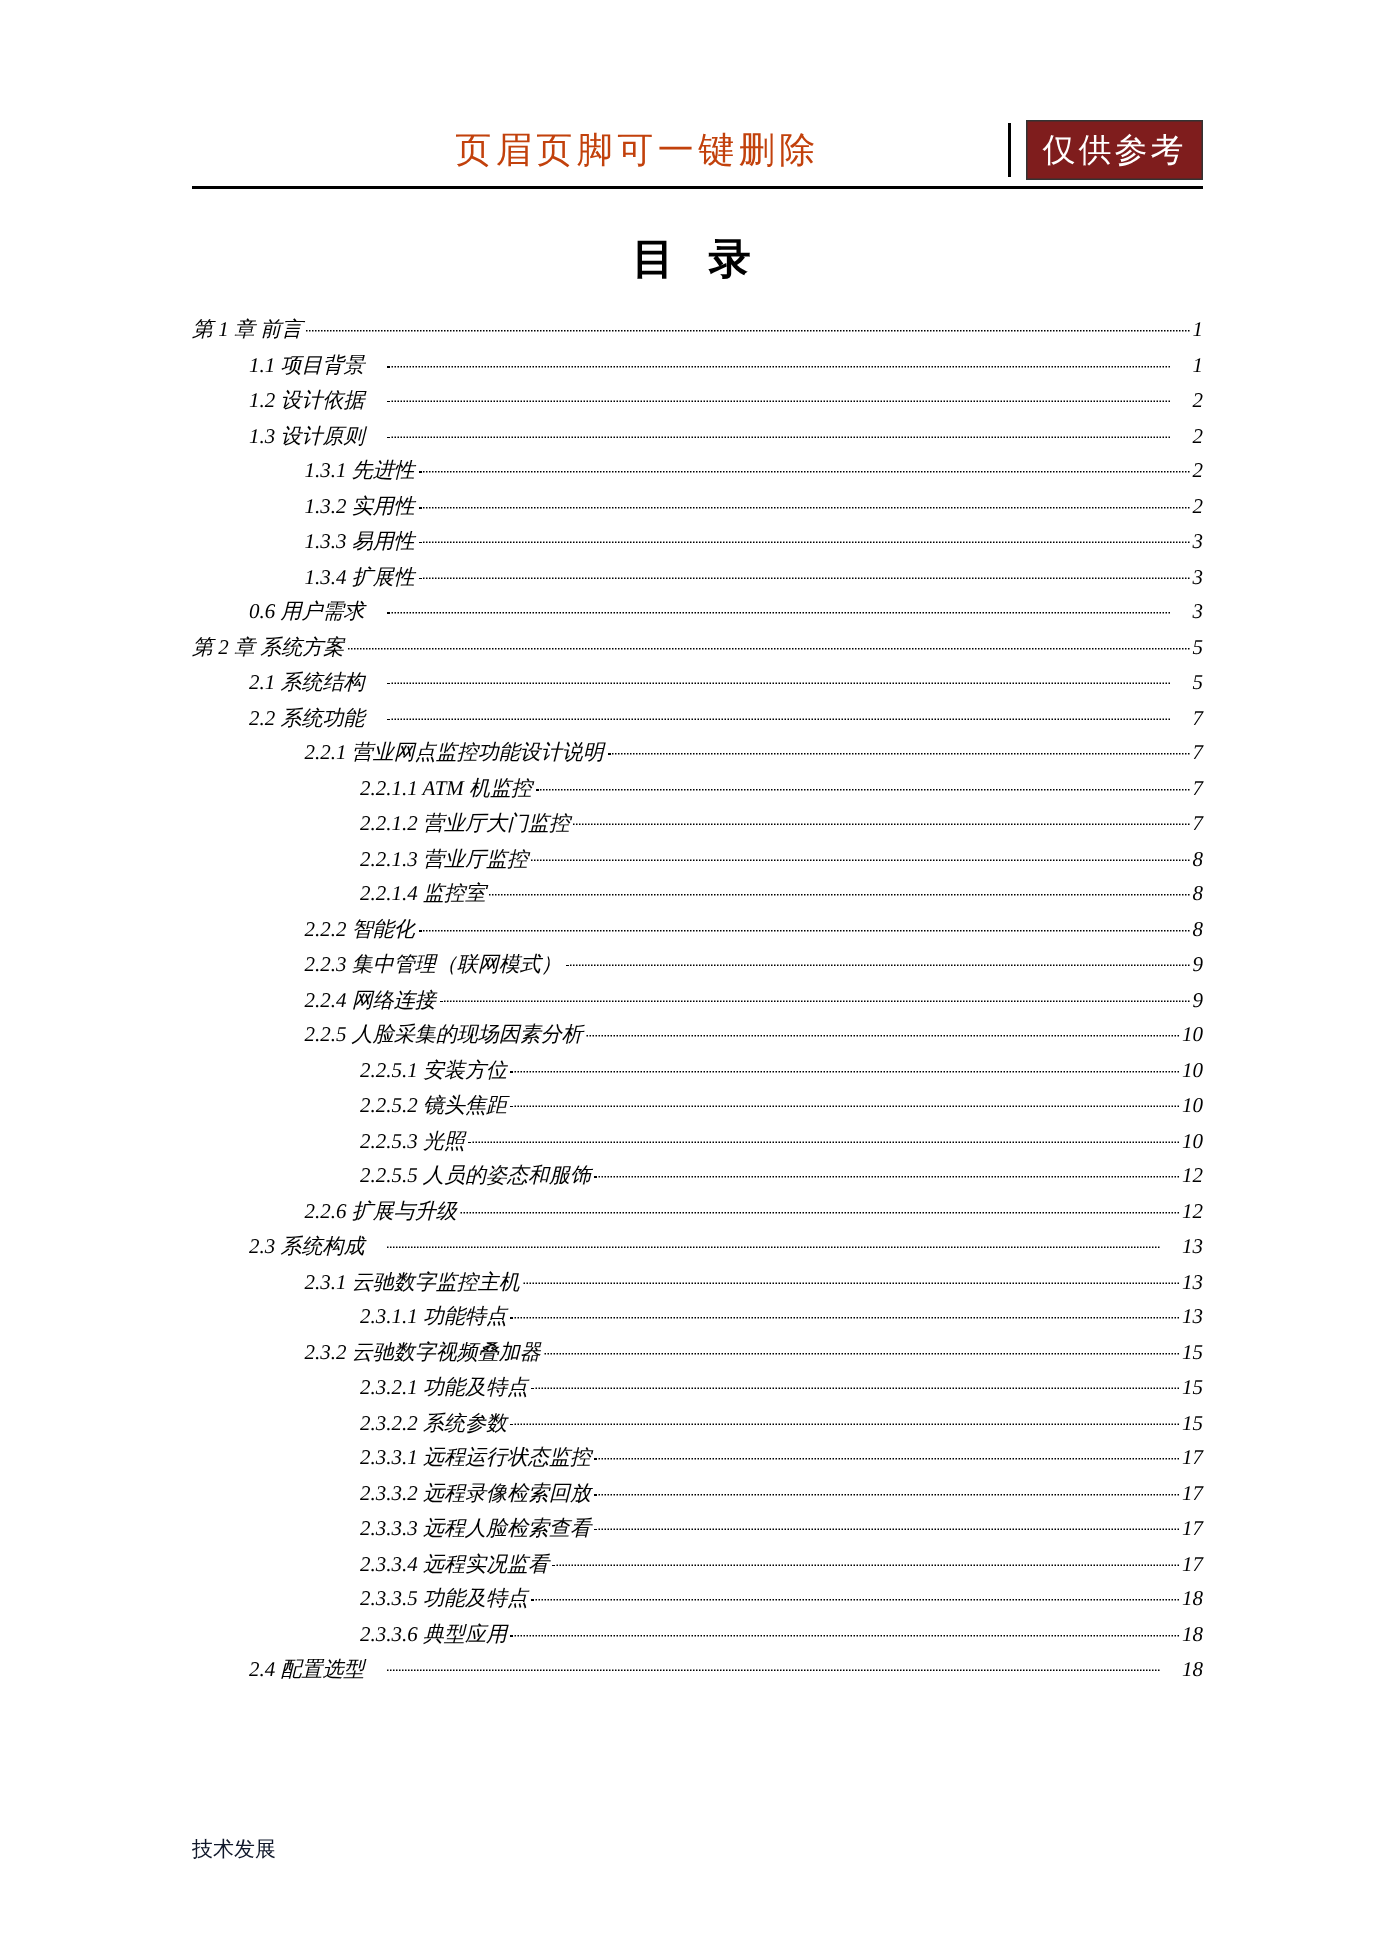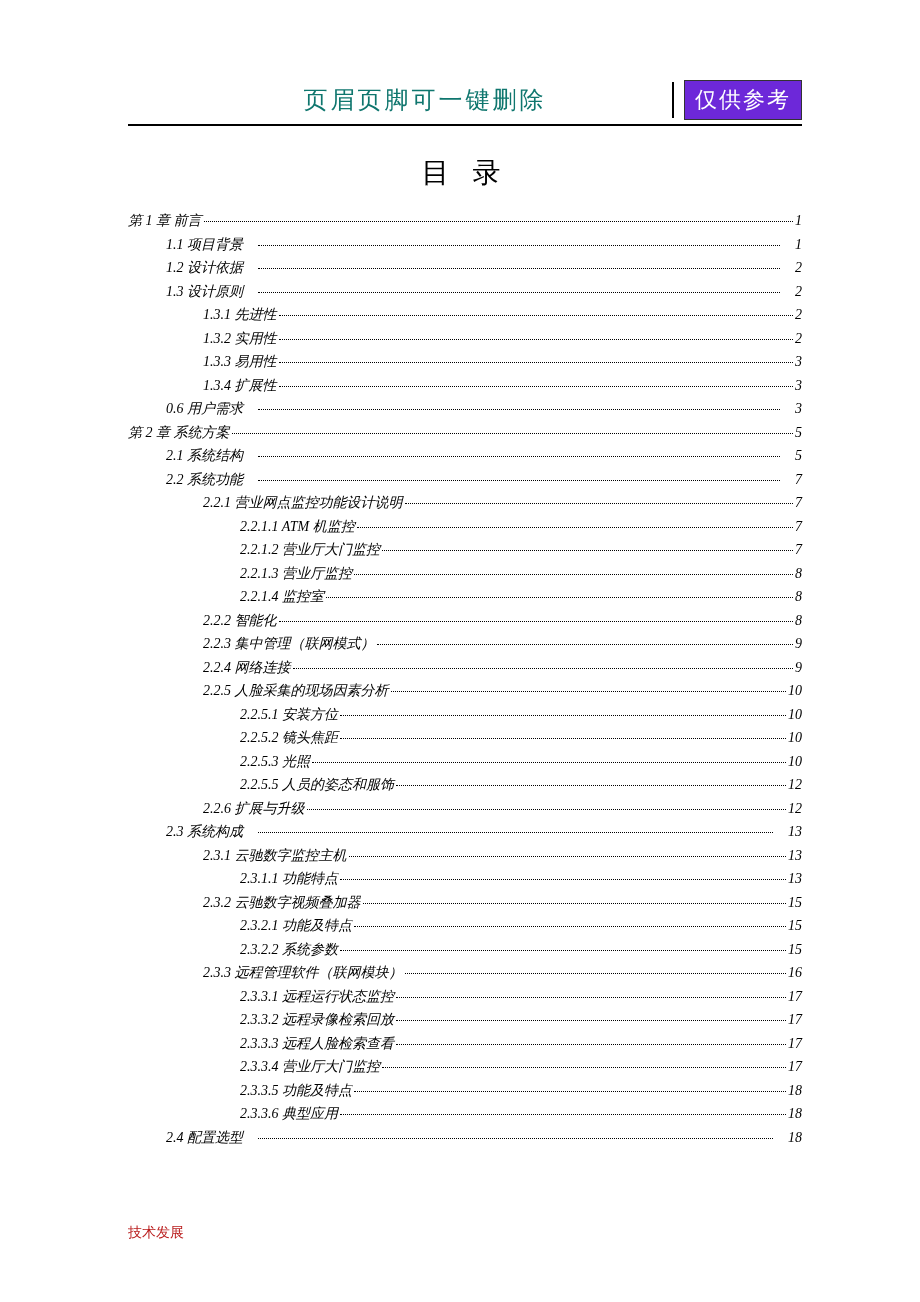--- a/index.html
+++ b/index.html
@@ -20,43 +20,43 @@
       border-bottom: 2.5px solid #000;
       padding-bottom: 4px;
       margin-bottom: 28px;
     }
     .header-left {
       flex: 1;
       text-align: center;
       font-family: "KaiTi", "STKaiti", serif;
       font-size: 24px;
       letter-spacing: 3px;
-      color: #0f766e;
+      color: #c2410c;
       padding-left: 60px;
     }
     .header-divider {
       width: 2px;
       height: 36px;
       background: #000;
       margin: 0 10px;
     }
     .header-badge {
-      background: #6d28d9;
+      background: #7f1d1d;
       color: #fff;
       font-family: "KaiTi", "STKaiti", serif;
       font-size: 22px;
       letter-spacing: 2px;
       padding: 4px 10px;
       border: 1px solid #333;
     }
     .title {
       text-align: center;
       font-family: "SimSun", serif;
       font-size: 28px;
-      font-weight: normal;
+      font-weight: bold;
       letter-spacing: 8px;
       margin-bottom: 22px;
       color: #000;
     }
     .toc {
       font-family: "SimSun", serif;
       font-size: 14px;
       color: #000;
       line-height: 1.0;
       font-style: italic;
@@ -80,21 +80,21 @@
     .lvl-0 { padding-left: 0px; }
     .lvl-1 { padding-left: 38px; gap: 13px; }
     .lvl-2 { padding-left: 75px; }
     .lvl-3 { padding-left: 112px; }
     .footer {
       position: absolute;
       bottom: 60px;
       left: 128px;
       font-family: "SimSun", serif;
       font-size: 14px;
-      color: #b91c1c;
+      color: #0f172a;
     }
   </style>
 </head>
 <body>
 
 <div class="page">
 
   <div class="header">
     <div class="header-left">页眉页脚可一键删除</div>
     <div class="header-divider"></div>
@@ -257,42 +257,37 @@
       <div class="toc-row lvl-3">
         <span class="toc-label">2.3.2.1  功能及特点</span>
         <span class="toc-dots"></span>
         <span class="toc-page">15</span>
       </div>
       <div class="toc-row lvl-3">
         <span class="toc-label">2.3.2.2  系统参数</span>
         <span class="toc-dots"></span>
         <span class="toc-page">15</span>
       </div>
-      <div class="toc-row lvl-2">
-        <span class="toc-label">2.3.3  远程管理软件（联网模块）</span>
-        <span class="toc-dots"></span>
-        <span class="toc-page">16</span>
-      </div>
       <div class="toc-row lvl-3">
         <span class="toc-label">2.3.3.1  远程运行状态监控</span>
         <span class="toc-dots"></span>
         <span class="toc-page">17</span>
       </div>
       <div class="toc-row lvl-3">
         <span class="toc-label">2.3.3.2  远程录像检索回放</span>
         <span class="toc-dots"></span>
         <span class="toc-page">17</span>
       </div>
       <div class="toc-row lvl-3">
         <span class="toc-label">2.3.3.3  远程人脸检索查看</span>
         <span class="toc-dots"></span>
         <span class="toc-page">17</span>
       </div>
       <div class="toc-row lvl-3">
-        <span class="toc-label">2.3.3.4  营业厅大门监控</span>
+        <span class="toc-label">2.3.3.4  远程实况监看</span>
         <span class="toc-dots"></span>
         <span class="toc-page">17</span>
       </div>
       <div class="toc-row lvl-3">
         <span class="toc-label">2.3.3.5  功能及特点</span>
         <span class="toc-dots"></span>
         <span class="toc-page">18</span>
       </div>
       <div class="toc-row lvl-3">
         <span class="toc-label">2.3.3.6  典型应用</span>

